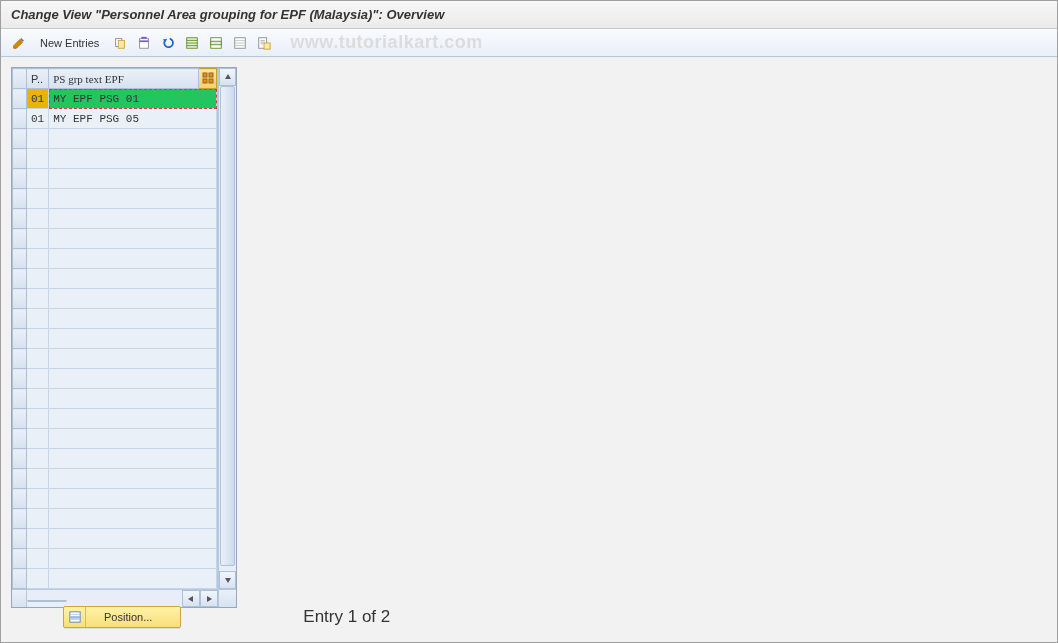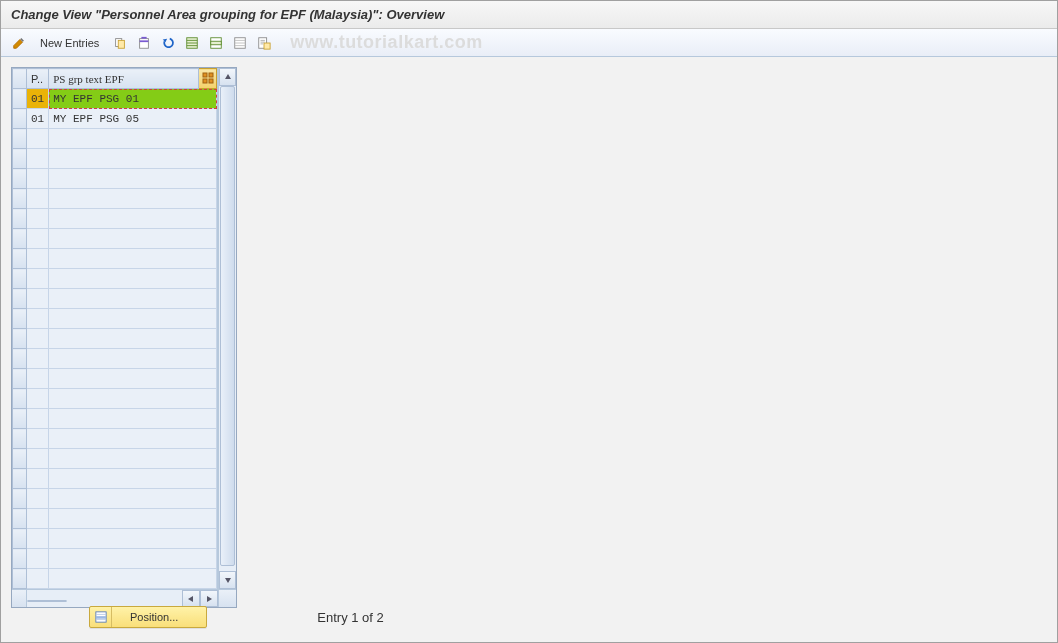--- a/index.html
+++ b/index.html
@@ -111,21 +111,21 @@
     font-size: 11px;
     color: #333;
     padding: 0 4px;
     font-family: "Courier New", monospace;
     white-space: nowrap;
     overflow: hidden;
   }
   td.col-p { width: 20px; min-width:20px; font-family: "Courier New", monospace;}
   td.col-txt { width: 150px; min-width:150px;}
   tr.row-active td.col-txt {
-    background: #84cc16;
+    background: #22c55e;
     outline: 1px dashed #d04040;
     outline-offset: -1px;
   }
   tr.row-active td.col-p { background: #eab308; }
   
   .vscroll {
     width: 18px;
     background: #e7eef7;
     border-left: 1px solid #b6c8dc;
     position: relative;
@@ -169,21 +169,21 @@
     left:0; width:40px;
     background: linear-gradient(#e9f0f9,#cfdced);
     border:1px solid #aebfd6; border-radius:2px;
   }
   .hscroll .corner { width:18px; height:100%; border-left:1px solid #b6c8dc; background:linear-gradient(#eaf0f8,#d7e2f0);}
   
   .footer {
     position:absolute; left:0; right:0; bottom:0;
     height:50px;
     display:flex; align-items:center;
-    padding-left: 88px;
+    padding-left: 62px;
     gap: 110px;
   }
   .pos-btn {
     display:flex; align-items:center;
     background: linear-gradient(#fff2a8,#f9df7a);
     border: 1px solid #c9a93e;
     border-radius: 2px;
     height: 22px;
     cursor:pointer;
     box-shadow: 0 1px 0 rgba(0,0,0,.08);
@@ -191,21 +191,21 @@
   .pos-btn .pos-icon {
     width:22px;height:100%;
     display:flex;align-items:center;justify-content:center;
     border-right:1px solid #d6bd63;
   }
   .pos-btn .pos-icon svg{width:12px;height:12px;}
   .pos-btn .pos-label {
     padding: 0 28px 0 18px;
     font-size:11px; color:#333;
   }
-  .entry-text { font-size:13px; color:#333; }
+  .entry-text { font-size:17px; color:#333;margin-left:12px; }
 </style>
 </head>
 <body>
 
 <div class="titlebar">
   <span>Change View "Personnel Area grouping for EPF (Malaysia)": Overview</span>
 </div>
 
 <div class="toolbar">
   <div class="tbtn">

